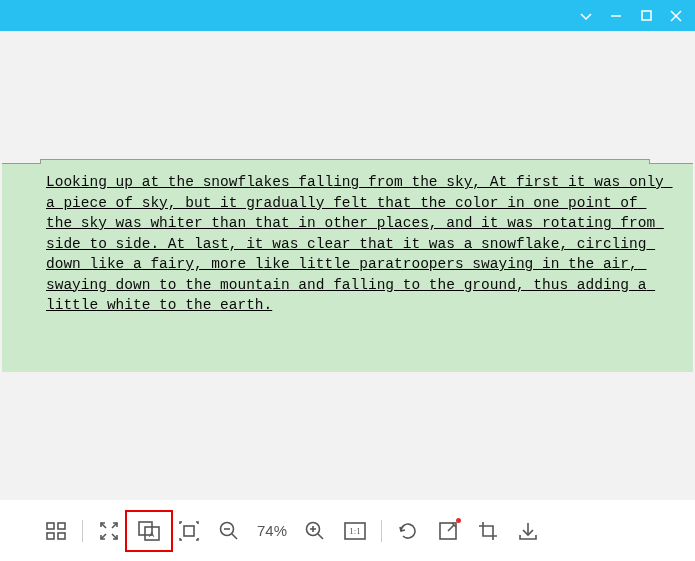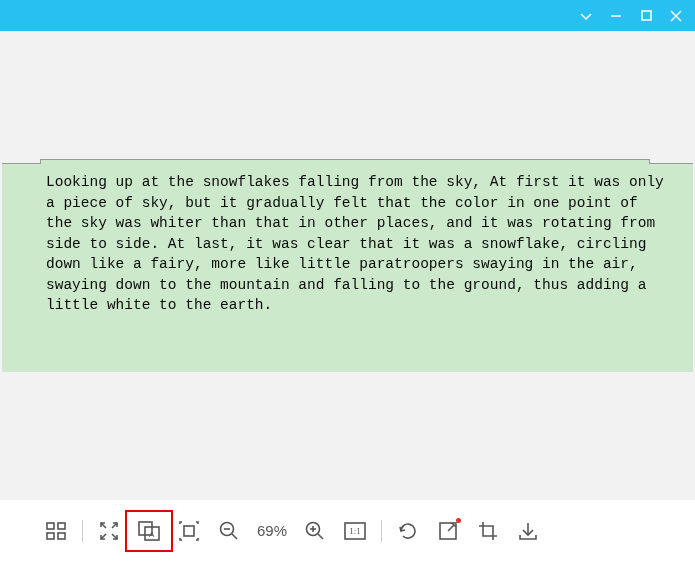--- a/index.html
+++ b/index.html
@@ -28,20 +28,21 @@
     background: #f2f2f2;
   }
   .doc-box {
     position: absolute;
     left: 2px;
     top: 132px;
     width: 691px;
     height: 209px;
     background: #cceacb;
     border-top: 1px solid #999;
+    text-decoration: underline;
   }
   .doc-box .tab-top {
     position: absolute;
     left: 38px;
     top: -5px;
     width: 610px;
     height: 5px;
     background: #cceacb;
     border-left: 1px solid #999;
     border-right: 1px solid #999;
@@ -185,21 +186,21 @@
   </div>
 
   <div class="tool">
     <svg width="20" height="20" viewBox="0 0 20 20">
       <circle cx="8" cy="8" r="6.5"></circle>
         <line x1="13" y1="13" x2="18" y2="18"></line>
       <line x1="5" y1="8" x2="11" y2="8"></line>
     </svg>
   </div>
 
-  <div class="zoom-label">69%</div>
+  <div class="zoom-label">74%</div>
 
   <div class="tool">
     <svg width="20" height="20" viewBox="0 0 20 20">
       <circle cx="8" cy="8" r="6.5"></circle>
         <line x1="13" y1="13" x2="18" y2="18"></line>
       <line x1="5" y1="8" x2="11" y2="8"></line>
         <line x1="8" y1="5" x2="8" y2="11"></line>
     </svg>
   </div>
 

